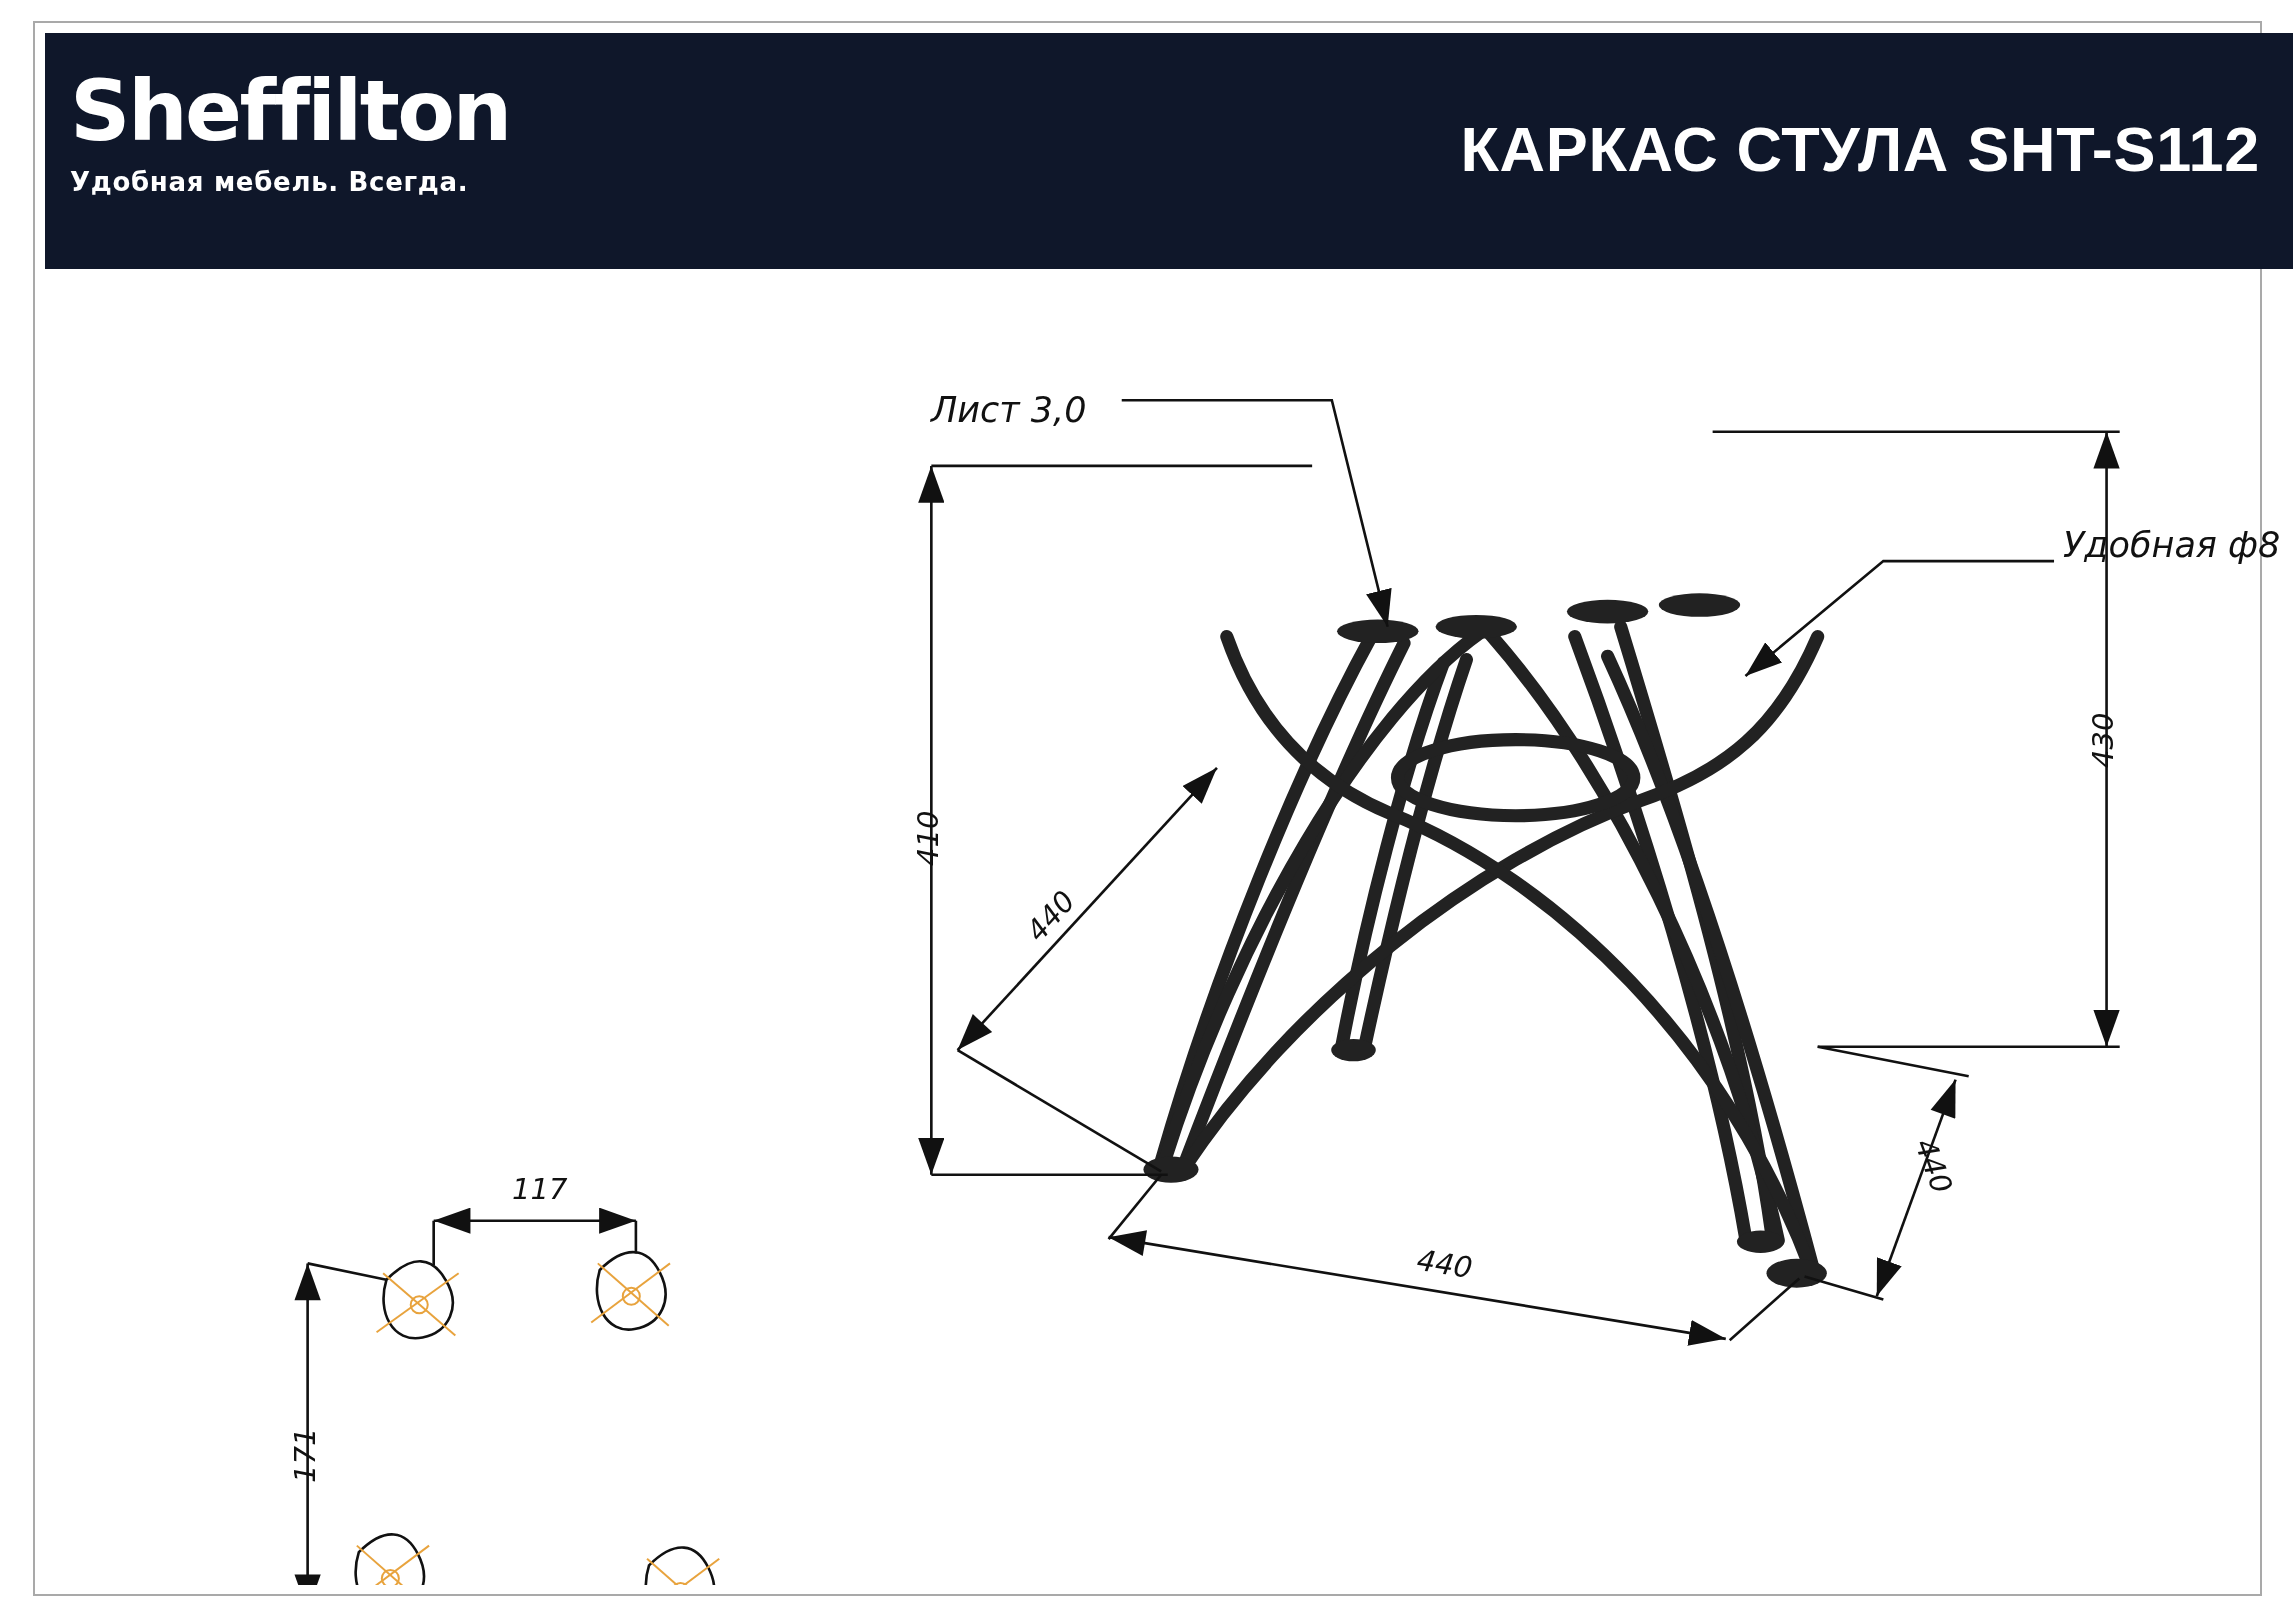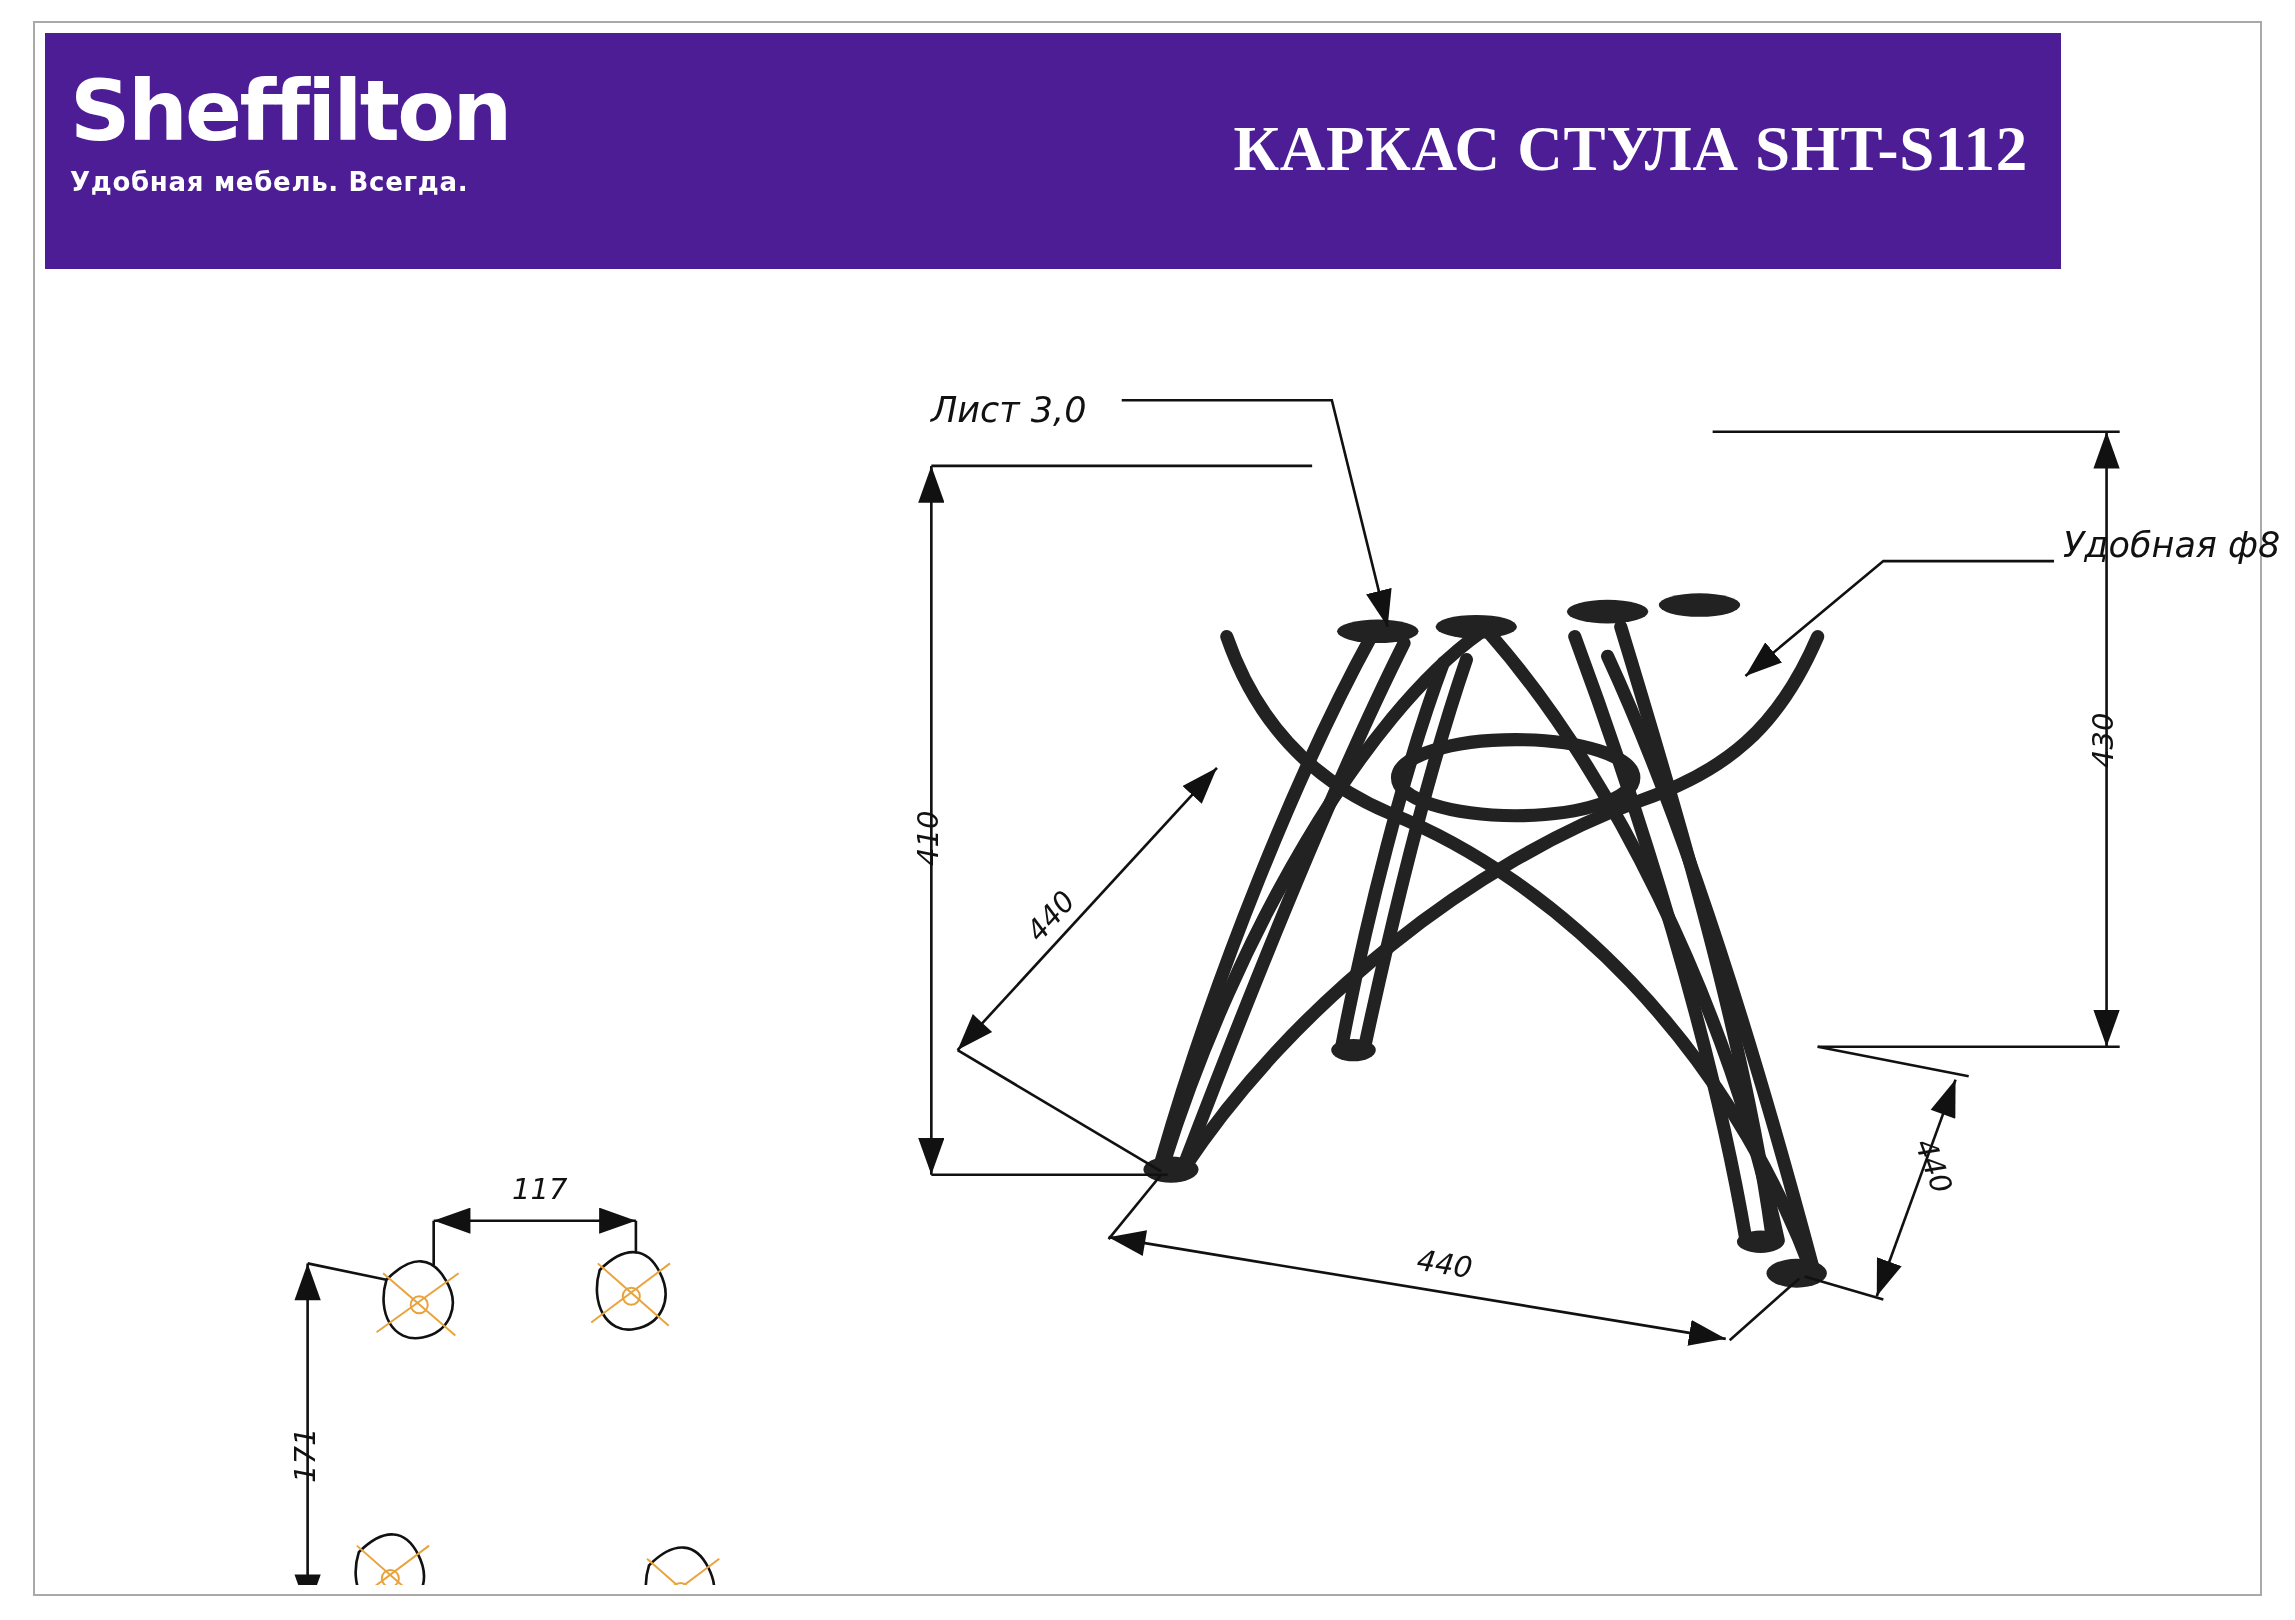--- a/index.html
+++ b/index.html
@@ -26,23 +26,23 @@
     left: 33px; top: 21px;
     width: 2229px;
     height: 1575px;
     border: 2px solid #a9a9a9;
     box-sizing: border-box;
   }
   .header-bar {
     position: absolute;
     left: 45px;
     top: 33px;
-    width: 2016px;
+    width: 2248px;
     height: 236px;
-    background: #4c1d95;
+    background: #0f172a;
     box-sizing: border-box;
   }
   .brand {
     position: absolute;
     left: 25px;
     top: 36px;
     width: 656px;
   }
   .brand-name {
     font-family: "DejaVu Sans", sans-serif;
@@ -59,21 +59,21 @@
     font-size: 26px;
     color: #ffffff;
     margin-top: 14.4px;
     letter-spacing: 0.7px;
     white-space: nowrap;
   }
   .doc-title {
     position: absolute;
     right: 33px;
     top: 80px;
-    font-family: Liberation Serif, serif;
+    font-family: Liberation Sans, sans-serif;
     font-weight: bold;
     font-size: 63px;
     color: #ffffff;
     letter-spacing: 0.7px;
     white-space: nowrap;
   }
   .drawing {
     position: absolute;
     left: 45px;
     top: 269px;

